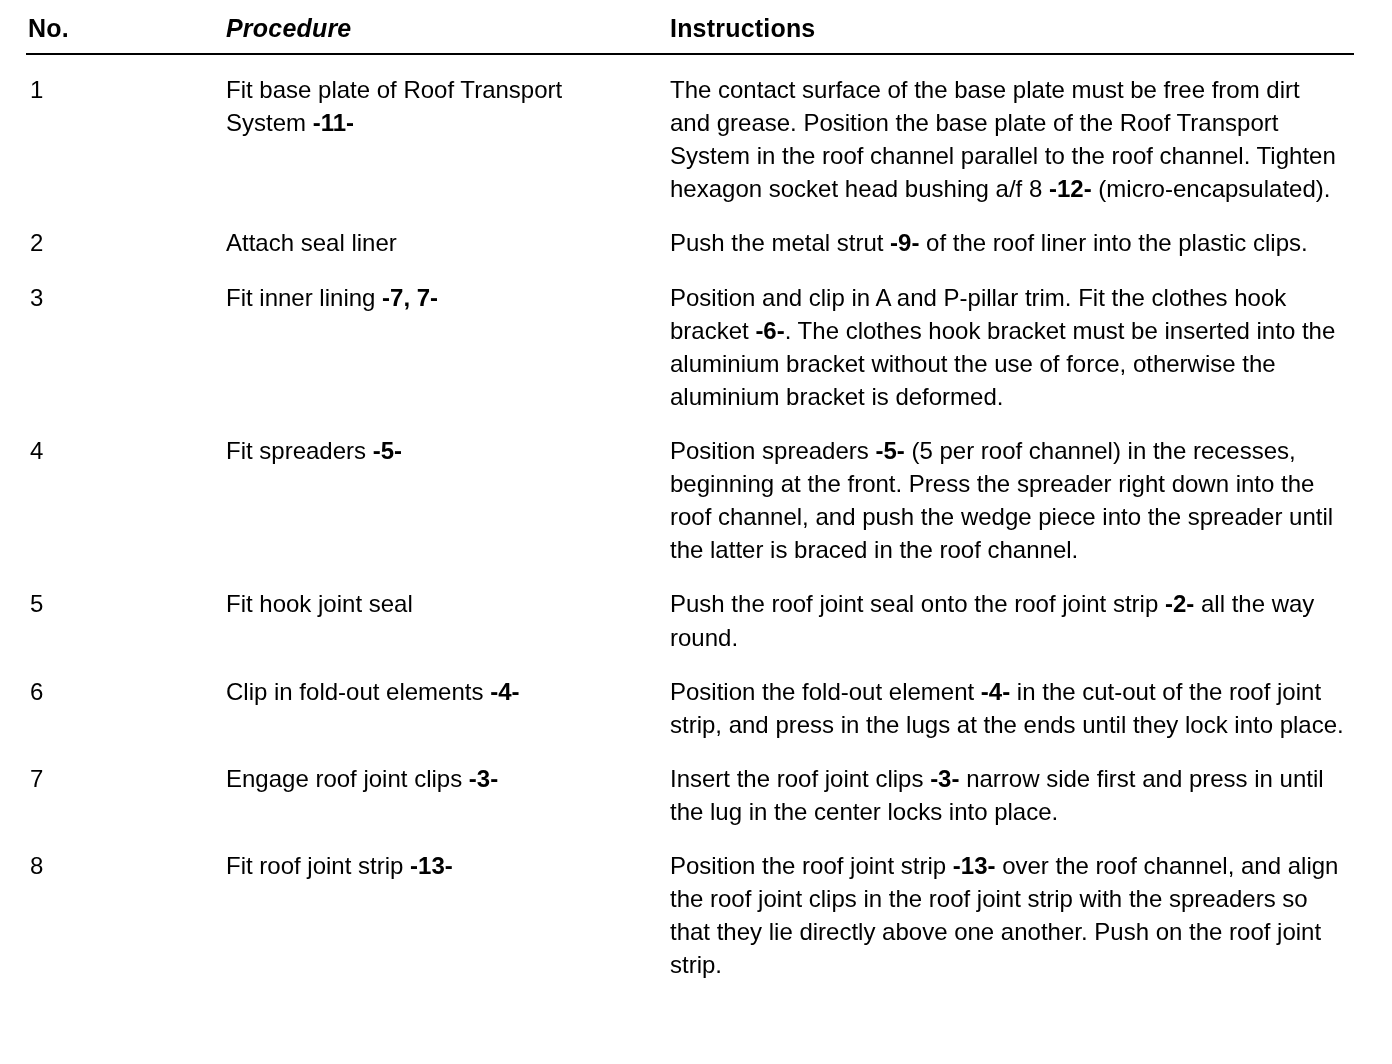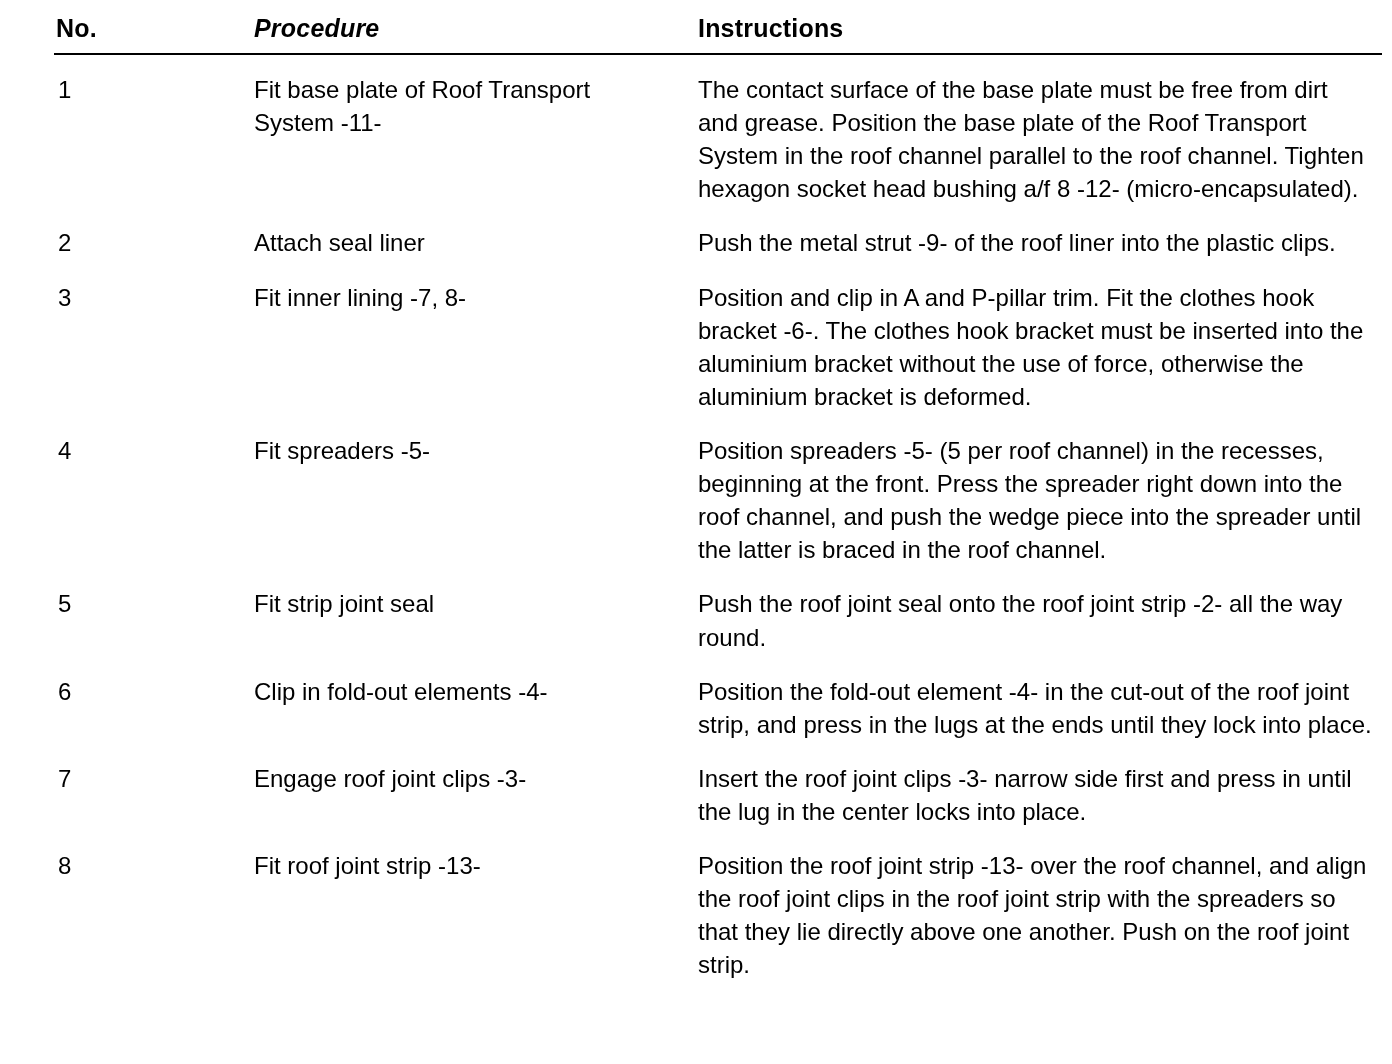--- a/index.html
+++ b/index.html
@@ -12,21 +12,21 @@
     height: 1064px;
     font-family: "Liberation Sans", sans-serif;
     color: #000000;
     overflow: hidden;
   }
   .page {
     position: relative;
     width: 1116px;
     height: 1064px;
     box-sizing: border-box;
-    padding: 14px 30px 0 54px;
+    padding: 14px 30px 0 26px;
   }
   table.proc-table {
     width: 100%;
     border-collapse: collapse;
     table-layout: fixed;
   }
   table.proc-table col.c-no { width: 100px; }
   table.proc-table col.c-proc { width: 540px; }
   table.proc-table col.c-instr { width: 688px; }
 
@@ -69,21 +69,21 @@
     padding-top: 14px;
   }
   tbody td.cell-instr {
     padding-left: 4px;
     padding-right: 10px;
     padding-top: 14px;
     margin-left: 25px;
   }
   tbody tr:first-child td { padding-top: 18px; }
 
-  b, strong { font-weight: normal; }
+  b, strong { font-weight: bold; }
 </style>
 </head>
 <body>
 
 <div class="page">
   <table class="proc-table">
     <colgroup>
       <col class="c-no">
       <col class="c-proc">
       <col class="c-instr">
@@ -106,31 +106,31 @@
           <td class="cell-proc">Fit base plate of Roof Transport System <b>-11-</b></td>
           <td class="cell-instr">The contact surface of the base plate must be free from dirt and grease. Position the base plate of the Roof Transport System in the roof channel parallel to the roof channel. Tighten hexagon socket head bushing a/f 8 <b>-12-</b> (micro-encapsulated).</td>
         </tr>
         <tr>
           <td class="cell-no">2</td>
           <td class="cell-proc">Attach seal liner</td>
           <td class="cell-instr">Push the metal strut <b>-9-</b> of the roof liner into the plastic clips.</td>
         </tr>
         <tr>
           <td class="cell-no">3</td>
-          <td class="cell-proc">Fit inner lining <b>-7, 8-</b></td>
+          <td class="cell-proc">Fit inner lining <b>-7, 7-</b></td>
           <td class="cell-instr">Position and clip in A and P-pillar trim. Fit the clothes hook bracket <b>-6-</b>. The clothes hook bracket must be inserted into the aluminium bracket without the use of force, otherwise the aluminium bracket is deformed.</td>
         </tr>
         <tr>
           <td class="cell-no">4</td>
           <td class="cell-proc">Fit spreaders <b>-5-</b></td>
           <td class="cell-instr">Position spreaders <b>-5-</b> (5 per roof channel) in the recesses, beginning at the front. Press the spreader right down into the roof channel, and push the wedge piece into the spreader until the latter is braced in the roof channel.</td>
         </tr>
         <tr>
           <td class="cell-no">5</td>
-          <td class="cell-proc">Fit strip joint seal</td>
+          <td class="cell-proc">Fit hook joint seal</td>
           <td class="cell-instr">Push the roof joint seal onto the roof joint strip <b>-2-</b> all the way round.</td>
         </tr>
         <tr>
           <td class="cell-no">6</td>
           <td class="cell-proc">Clip in fold-out elements <b>-4-</b></td>
           <td class="cell-instr">Position the fold-out element <b>-4-</b> in the cut-out of the roof joint strip, and press in the lugs at the ends until they lock into place.</td>
         </tr>
         <tr>
           <td class="cell-no">7</td>
           <td class="cell-proc">Engage roof joint clips <b>-3-</b></td>

